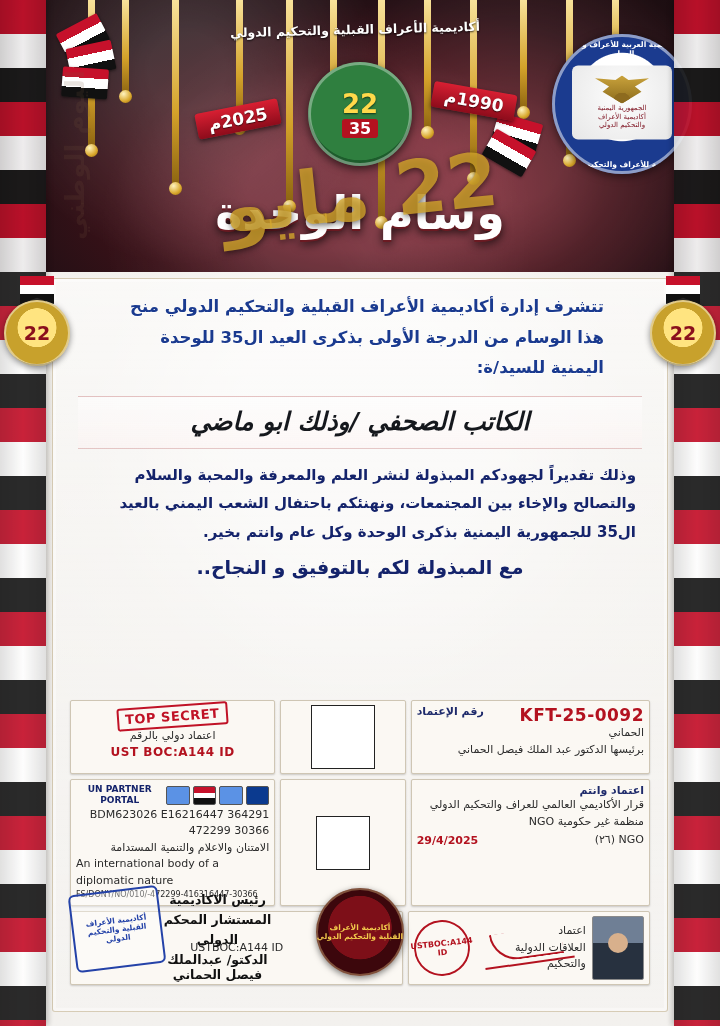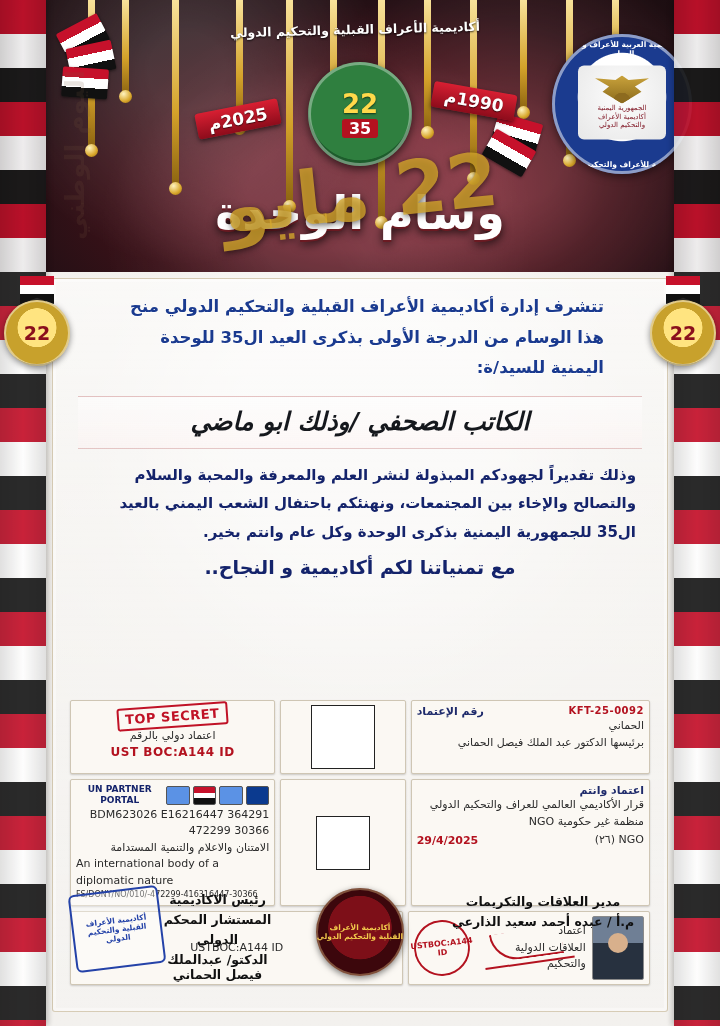--- a/index.html
+++ b/index.html
@@ -74,21 +74,21 @@
     box-shadow:0 2px 10px rgba(0,0,0,.55), inset 0 0 0 3px rgba(255,255,255,.5);
     overflow:hidden;
   }
   #academy-seal .ring-text{
     position:absolute;inset:0;color:#fff;font-size:7.5px;font-weight:bold;
   }
   #academy-seal .rt-top{position:absolute;top:6px;left:0;right:0;text-align:center;}
   #academy-seal .rt-bot{position:absolute;bottom:5px;left:0;right:0;text-align:center;}
   #academy-seal .emblem{
     position:absolute;left:50%;top:50%;transform:translate(-50%,-52%);
-    width:88px;height:74px;border-radius:6px;
+    width:100px;height:74px;border-radius:6px;
     background:radial-gradient(circle at 50% 40%,#fdfdfd,#e7e7e7);
     display:flex;flex-direction:column;align-items:center;justify-content:center;
     color:#7e1220;font-size:7px;line-height:1.25;text-align:center;padding:3px;
     box-sizing:border-box;
   }
   .eagle{
     width:54px;height:28px;
     background:
       radial-gradient(ellipse at 50% 90%, #8d6b1f 0 22%, rgba(0,0,0,0) 23%),
       linear-gradient(180deg,#caa33c,#8a6a1b);
@@ -193,21 +193,21 @@
   #credentials{
     position:absolute;left:70px;right:70px;top:700px;height:170px;
   }
   .cred-row{display:flex;gap:5px;margin-bottom:5px;}
   .cred-card{
     background:#fbf8f3;border:1px solid #cfc6b4;border-radius:2px;
     padding:4px 5px;box-sizing:border-box;position:relative;overflow:hidden;
     box-shadow:0 1px 2px rgba(0,0,0,.18);
   }
   .cred-title{font-size:11px;font-weight:bold;color:#1e2a6b;}
-  .cred-code{font-size:10px;font-weight:bold;color:#b3121f;letter-spacing:.5px;}
+  .cred-code{font-size:17px;font-weight:bold;color:#b3121f;letter-spacing:.5px;}
   .cred-sub{font-size:11px;color:#2b2b2b;line-height:1.5;}
   .stamp-red{
     font-size:13px;font-weight:bold;color:#c01226;border:2px solid #c01226;
     padding:2px 6px;border-radius:3px;transform:rotate(-4deg);display:inline-block;
     letter-spacing:.5px;
   }
   .qr{
     width:62px;height:62px;background:#fff;border:1px solid #222;
     background-image:
       linear-gradient(90deg,#000 12%,transparent 12% 22%,#000 22% 30%,transparent 30% 44%,#000 44% 52%,transparent 52% 66%,#000 66% 76%,transparent 76% 88%,#000 88% 100%),
@@ -350,21 +350,21 @@
 
 
   <div id="body-wrap">
     <div class="lead">تتشرف إدارة أكاديمية الأعراف القبلية والتحكيم الدولي منح هذا الوسام من الدرجة الأولى بذكرى العيد ال35 للوحدة اليمنية للسيد/ة:</div>
 
     <div class="recipient-box">
       <div class="recipient">الكاتب الصحفي /وذلك ابو ماضي</div>
     </div>
 
     <div class="para">وذلك تقديراً لجهودكم المبذولة لنشر العلم والمعرفة والمحبة والسلام والتصالح والإخاء بين المجتمعات، ونهنئكم باحتفال الشعب اليمني بالعيد ال35 للجمهورية اليمنية بذكرى الوحدة وكل عام وانتم بخير.</div>
-    <div class="wish">مع تمنياتنا لكم أكاديمية و النجاح..</div>
+    <div class="wish">مع المبذولة لكم بالتوفيق و النجاح..</div>
   </div>
 
   <div id="credentials">
     <div class="cred-row">
       <div class="cred-card" style="width:42%">
         <div style="display:flex;justify-content:space-between;align-items:flex-start;gap:6px">
           <div class="cred-code">KFT-25-0092</div>
           <div class="cred-title">رقم الإعتماد</div>
         </div>
         <div class="cred-sub">الحماني</div>
@@ -420,24 +420,20 @@
         </div>
         <div class="round-stamp">USTBOC:A144 ID</div>
       </div>
       <div class="cred-card" style="width:58%;display:flex;align-items:center;justify-content:center">
         <div class="cred-sub" style="direction:ltr">USTBOC:A144 ID</div>
       </div>
     </div>
   </div>
 
   <div id="signatures">
-    <div class="sig" id="sig-right">
-      <div class="role">مدير العلاقات والتكريمات</div>
-      <div class="name">م.أ / عبده أحمد سعيد الذارعي</div>
-    </div>
 
     <div class="sig" id="sig-left">
       <div class="blue-stamp">أكاديمية الأعراف القبلية والتحكيم الدولي</div>
       <div style="margin-right:0;padding-left:96px">
         <div class="role">رئيس الاكاديمية</div>
         <div class="role">المستشار المحكم الدولي</div>
         <div class="name">الدكتو/ عبدالملك فيصل الحماني</div>
       </div>
     </div>
 

